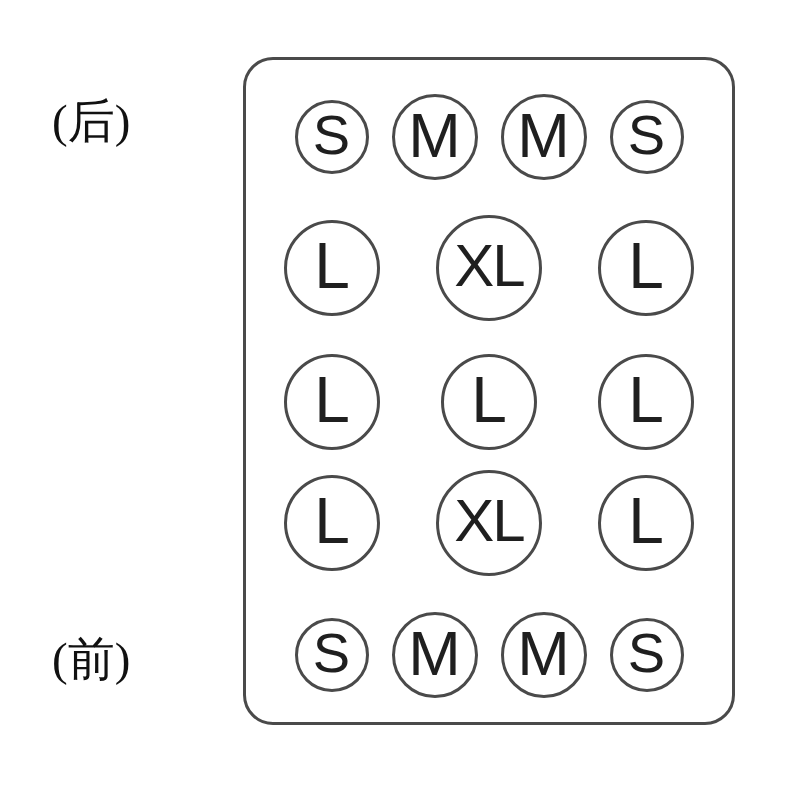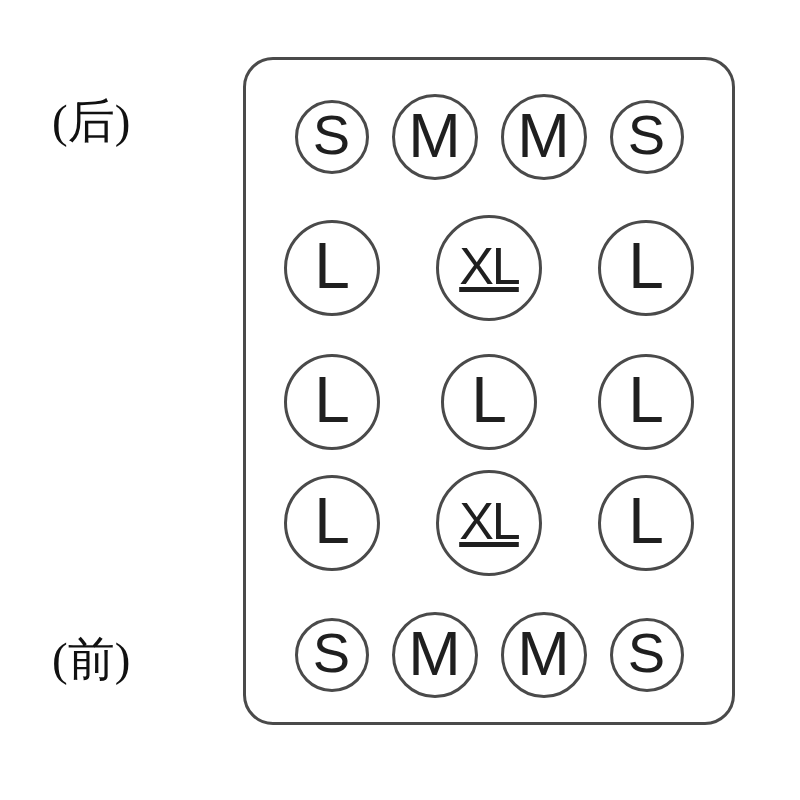--- a/index.html
+++ b/index.html
@@ -62,21 +62,21 @@
     color: #1f1f1f;
     box-sizing: border-box;
     line-height: 1;
   }
   .circle span {
     transform: translateY(-2px);
   }
   .circle.S  { width: 74px;  height: 74px;  font-size: 56px; }
   .circle.M  { width: 86px;  height: 86px;  font-size: 63px; }
   .circle.L  { width: 96px;  height: 96px;  font-size: 64px; }
-  .circle.XL { width: 106px; height: 106px; font-size: 52px; letter-spacing: -2px; text-decoration: underline; }
+  .circle.XL { width: 106px; height: 106px; font-size: 60px; letter-spacing: -2px; }
 
   .side-label {
     position: absolute;
     font-family: "Liberation Serif", "DejaVu Serif", serif;
     font-size: 47px;
     color: #111111;
     white-space: nowrap;
     line-height: 1;
   }
   .side-label.rear  { left: 52px; top: 98px; }

